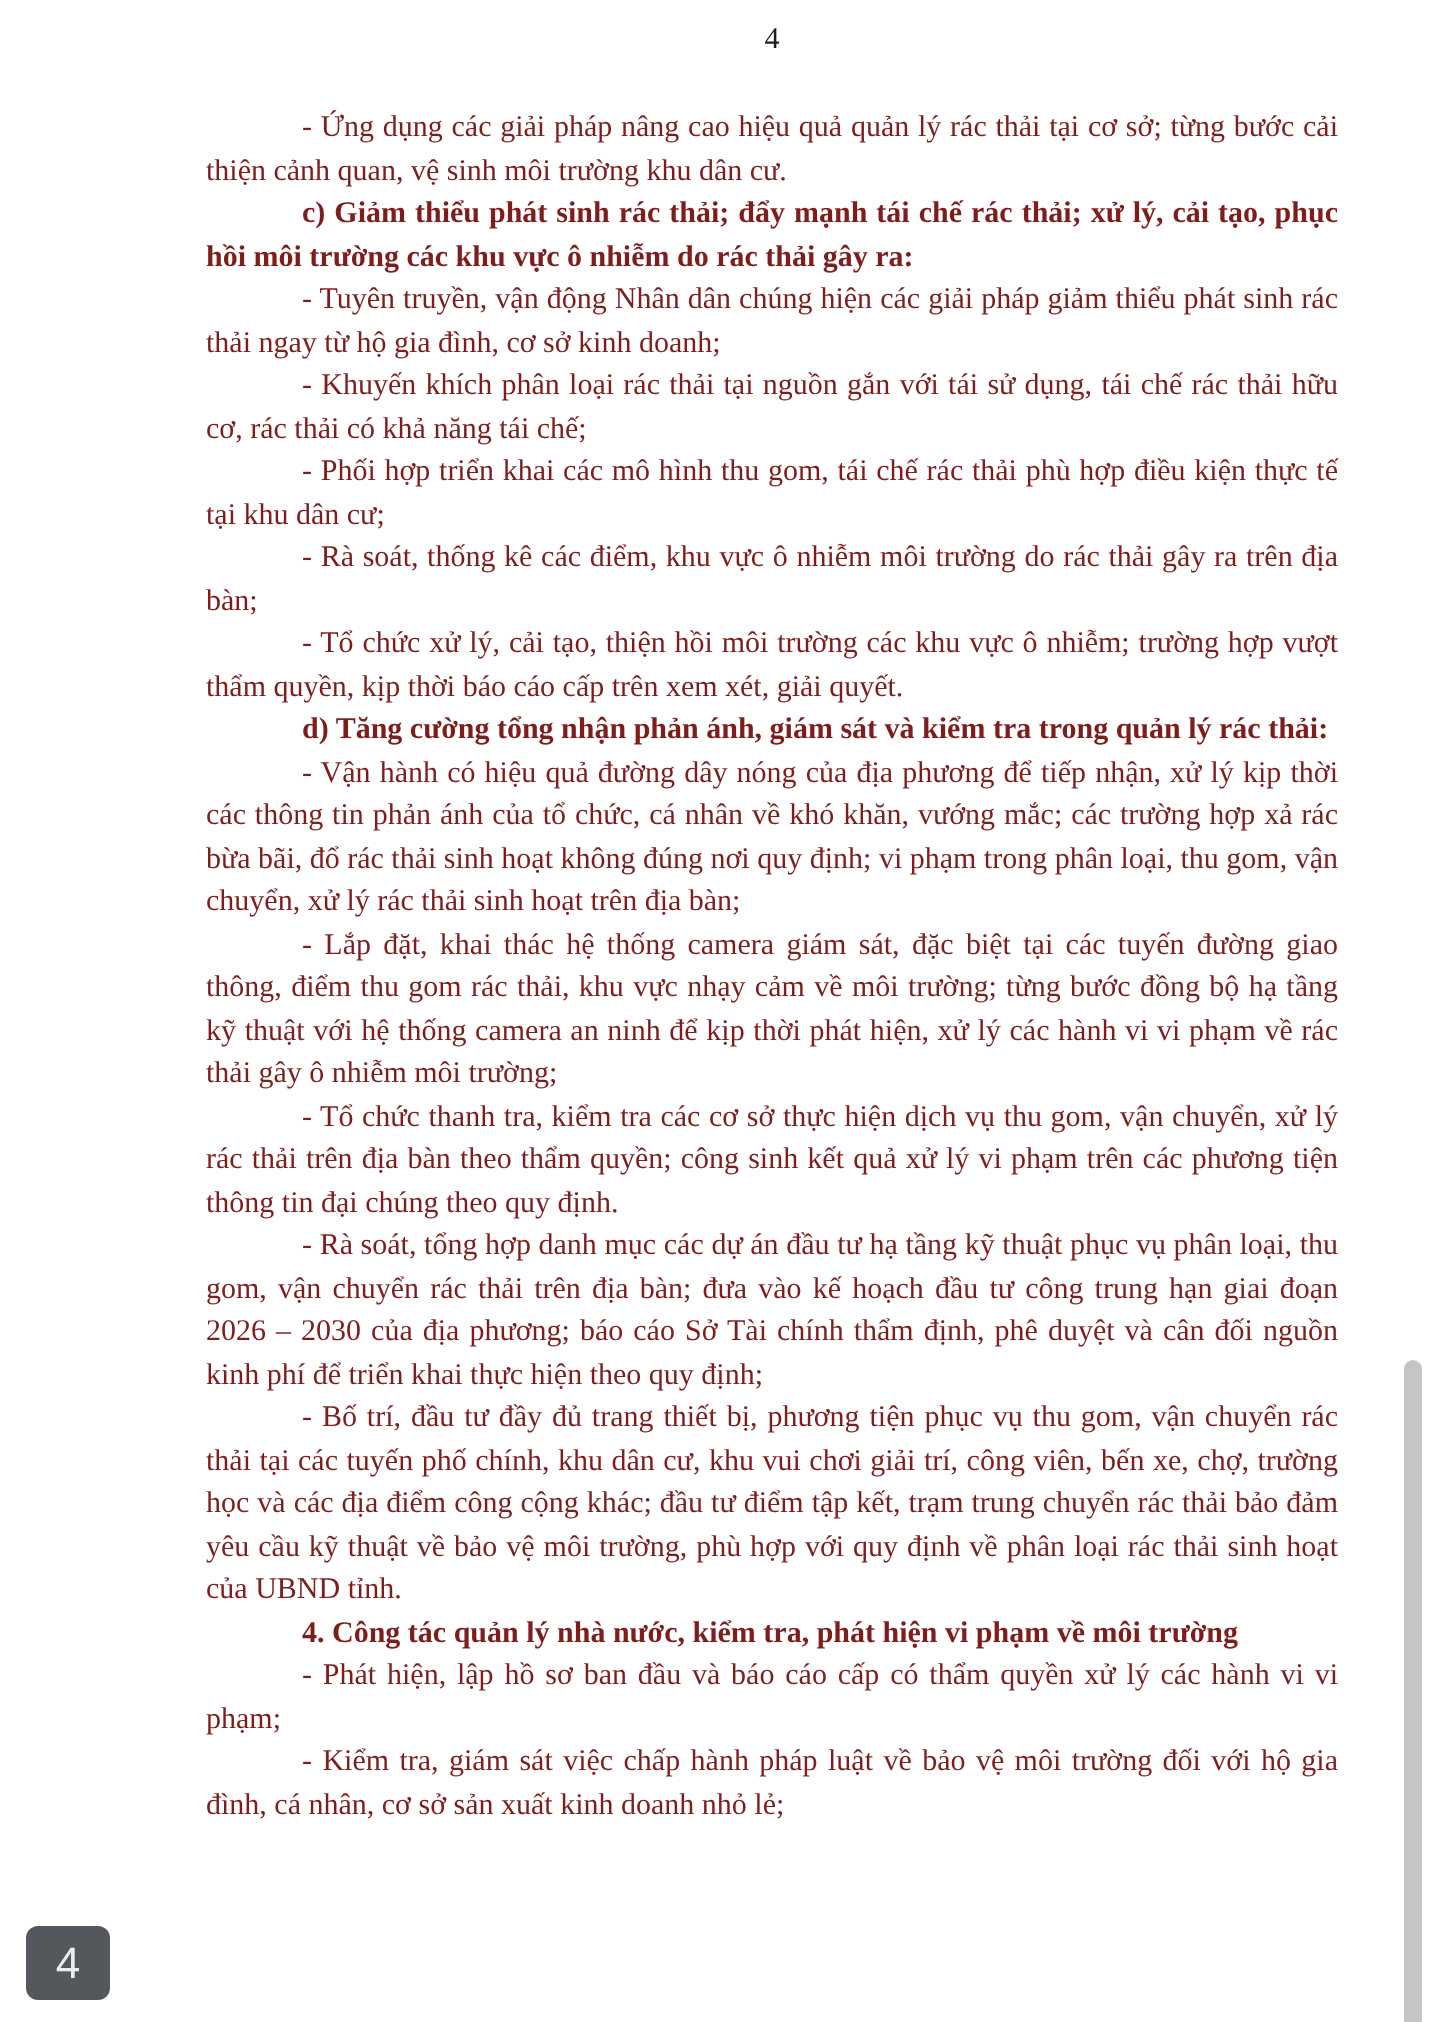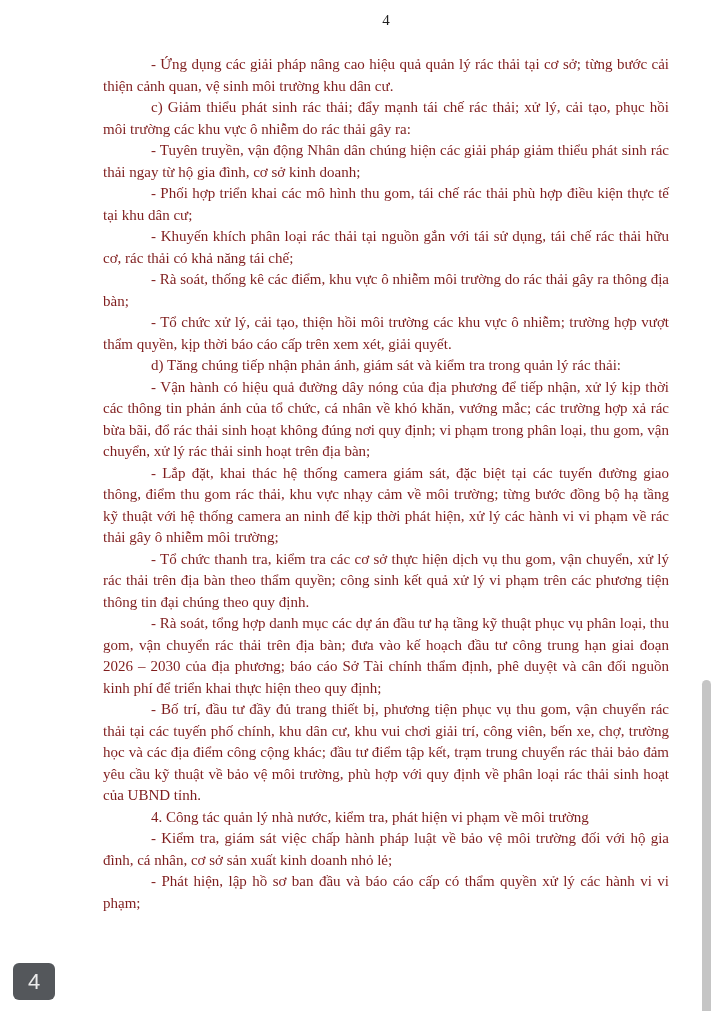--- a/index.html
+++ b/index.html
@@ -27,21 +27,21 @@
     width: 566px;
     color: #7f1d1d;
     font-size: 15px;
     line-height: 21.5px;
   }
   .para {
     margin: 0;
     text-indent: 48px;
     text-align: justify;
   }
-  .para.bold { font-weight: normal; }
+  .para.bold { font-weight: bold; }
   .page-badge {
     position: absolute;
     left: 13px;
     top: 963px;
     width: 42px;
     height: 37px;
     background: #54575b;
     border-radius: 6px;
     display: flex;
     align-items: center;
@@ -62,30 +62,30 @@
 </style>
 </head>
 <body>
 
 <div class="page-number-header">4</div>
 
 <div class="doc-body">
   <p class="para">- Ứng dụng các giải pháp nâng cao hiệu quả quản lý rác thải tại cơ sở; từng bước cải thiện cảnh quan, vệ sinh môi trường khu dân cư.</p>
   <p class="para bold">c) Giảm thiểu phát sinh rác thải; đẩy mạnh tái chế rác thải; xử lý, cải tạo, phục hồi môi trường các khu vực ô nhiễm do rác thải gây ra:</p>
   <p class="para">- Tuyên truyền, vận động Nhân dân chúng hiện các giải pháp giảm thiểu phát sinh rác thải ngay từ hộ gia đình, cơ sở kinh doanh;</p>
+  <p class="para">- Khuyến khích phân loại rác thải tại nguồn gắn với tái sử dụng, tái chế rác thải hữu cơ, rác thải có khả năng tái chế;</p>
   <p class="para">- Phối hợp triển khai các mô hình thu gom, tái chế rác thải phù hợp điều kiện thực tế tại khu dân cư;</p>
-  <p class="para">- Khuyến khích phân loại rác thải tại nguồn gắn với tái sử dụng, tái chế rác thải hữu cơ, rác thải có khả năng tái chế;</p>
-  <p class="para">- Rà soát, thống kê các điểm, khu vực ô nhiễm môi trường do rác thải gây ra thông địa bàn;</p>
+  <p class="para">- Rà soát, thống kê các điểm, khu vực ô nhiễm môi trường do rác thải gây ra trên địa bàn;</p>
   <p class="para">- Tổ chức xử lý, cải tạo, thiện hồi môi trường các khu vực ô nhiễm; trường hợp vượt thẩm quyền, kịp thời báo cáo cấp trên xem xét, giải quyết.</p>
-  <p class="para bold">d) Tăng chúng tiếp nhận phản ánh, giám sát và kiểm tra trong quản lý rác thải:</p>
+  <p class="para bold">d) Tăng cường tổng nhận phản ánh, giám sát và kiểm tra trong quản lý rác thải:</p>
   <p class="para">- Vận hành có hiệu quả đường dây nóng của địa phương để tiếp nhận, xử lý kịp thời các thông tin phản ánh của tổ chức, cá nhân về khó khăn, vướng mắc; các trường hợp xả rác bừa bãi, đổ rác thải sinh hoạt không đúng nơi quy định; vi phạm trong phân loại, thu gom, vận chuyển, xử lý rác thải sinh hoạt trên địa bàn;</p>
   <p class="para">- Lắp đặt, khai thác hệ thống camera giám sát, đặc biệt tại các tuyến đường giao thông, điểm thu gom rác thải, khu vực nhạy cảm về môi trường; từng bước đồng bộ hạ tầng kỹ thuật với hệ thống camera an ninh để kịp thời phát hiện, xử lý các hành vi vi phạm về rác thải gây ô nhiễm môi trường;</p>
   <p class="para">- Tổ chức thanh tra, kiểm tra các cơ sở thực hiện dịch vụ thu gom, vận chuyển, xử lý rác thải trên địa bàn theo thẩm quyền; công sinh kết quả xử lý vi phạm trên các phương tiện thông tin đại chúng theo quy định.</p>
   <p class="para">- Rà soát, tổng hợp danh mục các dự án đầu tư hạ tầng kỹ thuật phục vụ phân loại, thu gom, vận chuyển rác thải trên địa bàn; đưa vào kế hoạch đầu tư công trung hạn giai đoạn 2026 – 2030 của địa phương; báo cáo Sở Tài chính thẩm định, phê duyệt và cân đối nguồn kinh phí để triển khai thực hiện theo quy định;</p>
   <p class="para">- Bố trí, đầu tư đầy đủ trang thiết bị, phương tiện phục vụ thu gom, vận chuyển rác thải tại các tuyến phố chính, khu dân cư, khu vui chơi giải trí, công viên, bến xe, chợ, trường học và các địa điểm công cộng khác; đầu tư điểm tập kết, trạm trung chuyển rác thải bảo đảm yêu cầu kỹ thuật về bảo vệ môi trường, phù hợp với quy định về phân loại rác thải sinh hoạt của UBND tỉnh.</p>
   <p class="para bold">4. Công tác quản lý nhà nước, kiểm tra, phát hiện vi phạm về môi trường</p>
+  <p class="para">- Phát hiện, lập hồ sơ ban đầu và báo cáo cấp có thẩm quyền xử lý các hành vi vi phạm;</p>
   <p class="para">- Kiểm tra, giám sát việc chấp hành pháp luật về bảo vệ môi trường đối với hộ gia đình, cá nhân, cơ sở sản xuất kinh doanh nhỏ lẻ;</p>
-  <p class="para">- Phát hiện, lập hồ sơ ban đầu và báo cáo cấp có thẩm quyền xử lý các hành vi vi phạm;</p>
 </div>
 
 <div class="page-badge">4</div>
 
 <div class="scrollbar-thumb"></div>
 
 </body></html>

